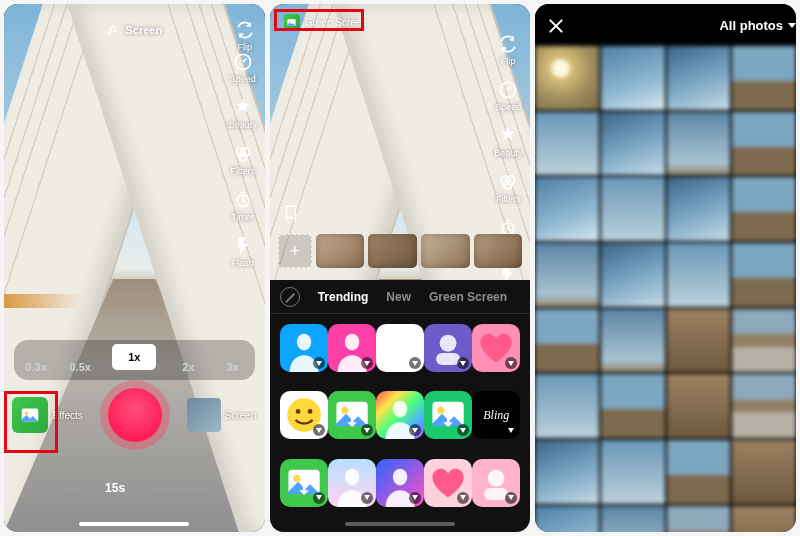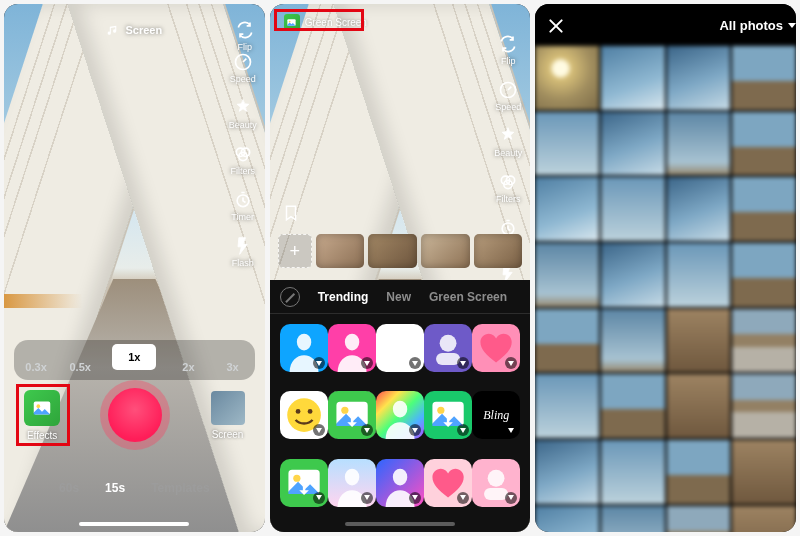--- a/index.html
+++ b/index.html
@@ -93,21 +93,21 @@
     flex:1; text-align:center; font-size:11px; color:#cfd2d4; font-weight:600;
     border-radius:5px; line-height:26px;
   }
   .speed.active { background:#fff; color:#000; margin:10px; }
 
   .bottom-controls {
     position:absolute; left:0; right:0; bottom:80px; height:74px;
     display:flex; align-items:center; justify-content:space-around;
   }
   .effects-btn, .upload-btn {
-    display:flex; flex-direction:column; align-items:center; gap:4px; font-size:10px; color:#fff; text-shadow:0 0 3px rgba(0,0,0,.6);
+    display:flex; flex-direction:row; align-items:center; gap:4px; font-size:10px; color:#fff; text-shadow:0 0 3px rgba(0,0,0,.6);
   }
   .thumb {
     width:36px; height:36px; border-radius:6px;
     background: linear-gradient(135deg,#3ec94d,#2fa53b);
     position:relative; display:flex; align-items:center; justify-content:center;
   }
   .thumb svg { width:22px; height:22px; }
   .upload-thumb {
     width:34px; height:34px; border-radius:4px;
     background: linear-gradient(135deg,#6a89a0,#9eb8c6);

